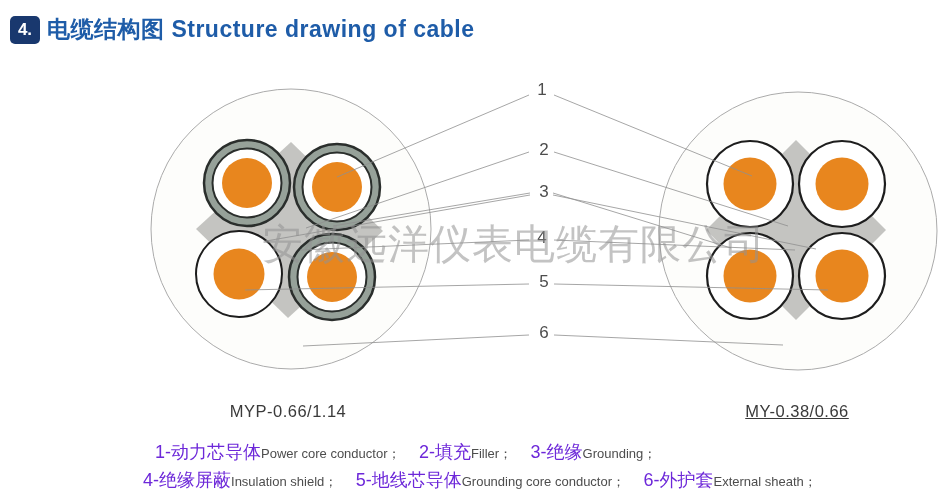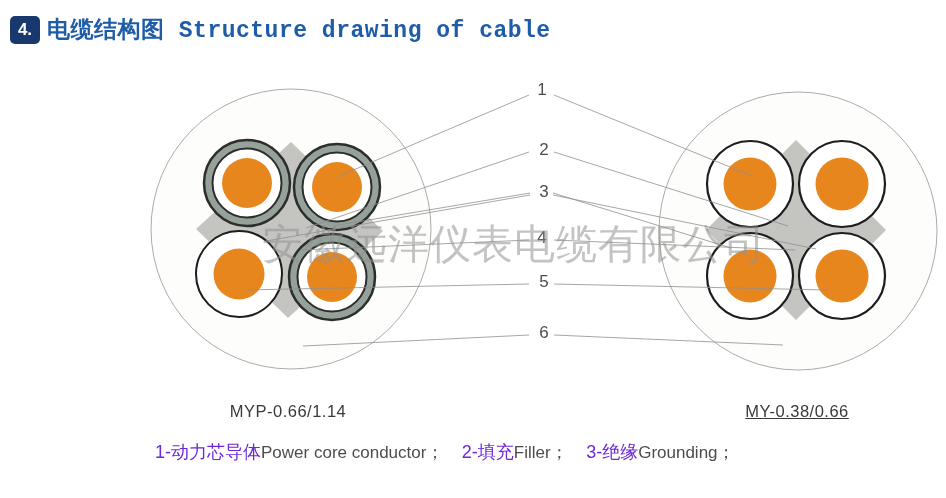--- a/index.html
+++ b/index.html
@@ -4,21 +4,21 @@
 <style>
   html,body{margin:0;padding:0;background:#ffffff;}
   #page{position:relative;width:946px;height:498px;background:#ffffff;overflow:hidden;
         font-family:"Liberation Sans",sans-serif;}
 
   
   .header{position:absolute;left:10px;top:14px;display:flex;align-items:center;z-index:6;}
   .badge{display:inline-flex;align-items:center;justify-content:center;
          width:30px;height:28px;border-radius:5px;background:#19386e;color:#ffffff;
          font-size:17px;font-weight:bold;}
-  .title{margin-left:7px;color:#1e5ca8;font-size:23px;font-weight:bold;letter-spacing:0.5px;font-family:Liberation Mono, monospace;}
+  .title{margin-left:7px;color:#1e5ca8;font-size:23px;font-weight:bold;letter-spacing:0.5px;}
 
   
   svg.diagram{position:absolute;left:0;top:0;z-index:1;}
 
   .callout{position:absolute;z-index:2;transform:translate(-50%,-50%);
            font-size:17px;color:#4d4d4d;}
 
   .watermark{position:absolute;left:262px;top:221px;z-index:4;width:440px;
              font-family:Liberation Sans, sans-serif;
              font-size:41px;line-height:46px;white-space:nowrap;
@@ -28,21 +28,21 @@
                font-size:16.5px;color:#3a3a3a;letter-spacing:0.5px;}
   .cable-label.left{left:288px;top:402px;text-align:right;}
   .cable-label.right{left:797px;top:402px;text-decoration:underline;}
 
   
   .legend-row{position:absolute;z-index:2;white-space:nowrap;color:#383838;}
   .legend-row.r1{left:155px;top:440px;}
   .legend-row.r2{left:143px;top:468px;}
   .legend-item{margin-right:14px;}
   .legend-item .zh{font-size:18px;color:#6d28d9;}
-  .legend-item .en{font-size:17px;color:#4d4d4d;}
+  .legend-item .en{font-size:13px;color:#4d4d4d;}
 </style>
 </head>
 <body>
 
 <div id="page">
 
   <div class="header">
     <span class="badge">4.</span>
     <span class="title">电缆结构图 Structure drawing of cable</span>
   </div>
@@ -127,14 +127,19 @@
   <div class="watermark">安徽远洋仪表电缆有限公司</div>
 
   <div class="cable-label left">MYP-0.66/1.14</div>
   <div class="cable-label right">MY-0.38/0.66</div>
 
   <div class="legend-row r1">
     <span class="legend-item"><span class="zh">1-动力芯导体</span><span class="en">Power core conductor；</span></span>
     <span class="legend-item"><span class="zh">2-填充</span><span class="en">Filler；</span></span>
     <span class="legend-item"><span class="zh">3-绝缘</span><span class="en">Grounding；</span></span>
   </div>
+  <div class="legend-row r2">
+    <span class="legend-item"><span class="zh">4-绝缘屏蔽</span><span class="en">Insulation shield；</span></span>
+    <span class="legend-item"><span class="zh">5-地线芯导体</span><span class="en">Grounding core conductor；</span></span>
+    <span class="legend-item"><span class="zh">6-外护套</span><span class="en">External sheath；</span></span>
+  </div>
 
 </div>
 
 </body></html>

